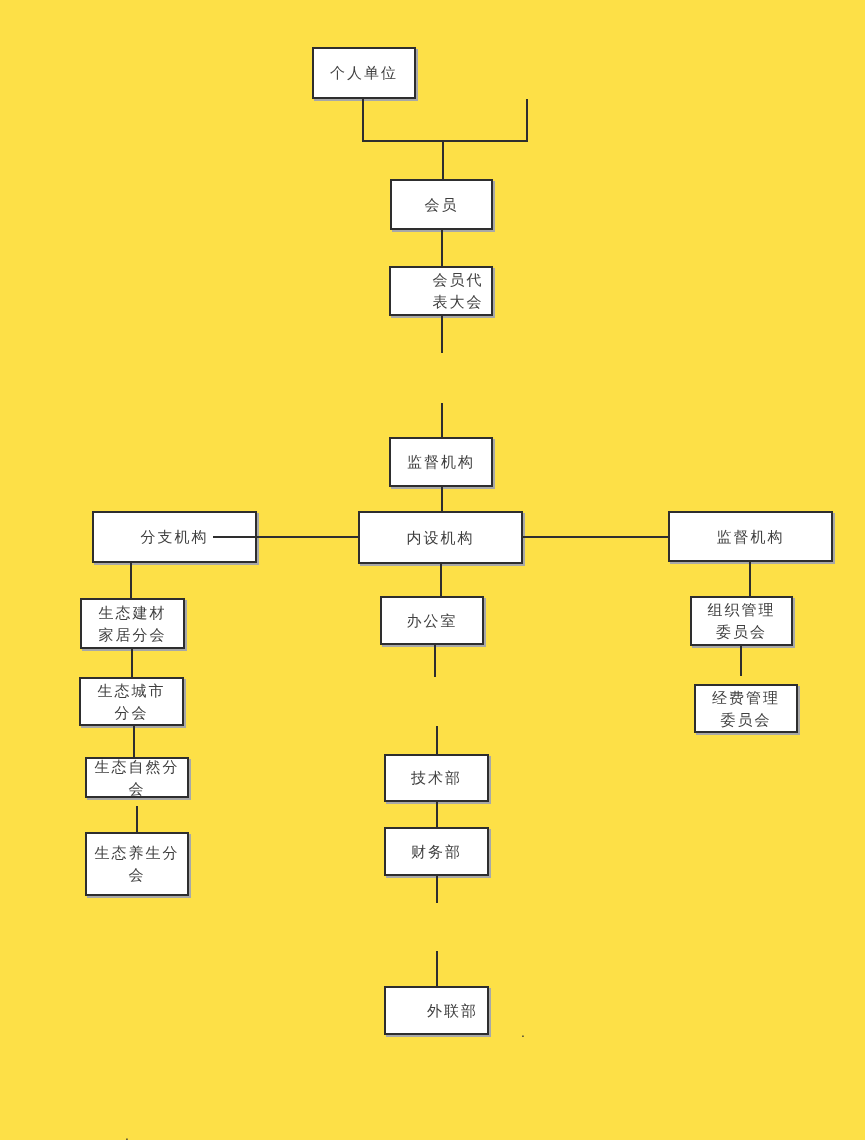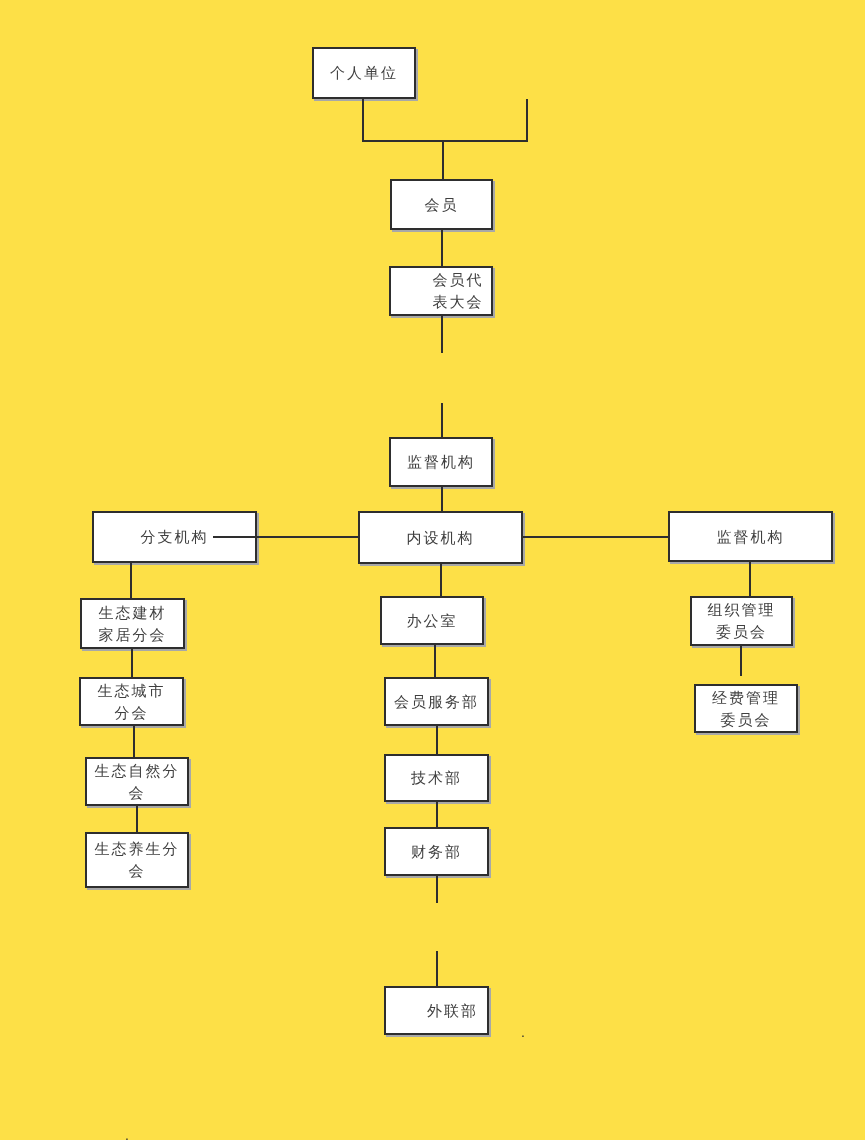--- a/index.html
+++ b/index.html
@@ -43,22 +43,22 @@
   #n-member-unit         { left:475px; top:47px;  width:104px; height:52px; }
   #n-member              { left:390px; top:179px; width:103px; height:51px; }
   #n-member-congress     { left:389px; top:266px; width:104px; height:50px;padding-left:34px; }
   #n-council             { left:393px; top:353px; width:104px; height:50px; }
   #n-standing-council    { left:389px; top:437px; width:104px; height:50px; }
   #n-branch-org          { left:48px;  top:511px; width:165px; height:52px;margin-left:44px; }
   #n-internal-org        { left:358px; top:511px; width:165px; height:53px; }
   #n-supervisory-org     { left:668px; top:511px; width:165px; height:51px; }
   #n-eco-building-home   { left:80px;  top:598px; width:105px; height:51px; }
   #n-eco-city            { left:79px;  top:677px; width:105px; height:49px; }
-  #n-eco-nature          { left:85px;  top:757px; width:104px; height:49px; }
-  #n-eco-health          { left:85px;  top:832px; width:104px; height:56px; }
+  #n-eco-nature          { left:85px;  top:757px; width:104px; height:41px; }
+  #n-eco-health          { left:85px;  top:832px; width:104px; height:64px; }
   #n-office              { left:380px; top:596px; width:104px; height:49px; }
   #n-member-service      { left:384px; top:677px; width:105px; height:49px; }
   #n-tech-dept           { left:384px; top:754px; width:105px; height:48px; }
   #n-finance-dept        { left:384px; top:827px; width:105px; height:49px; }
   #n-network-publicity   { left:384px; top:903px; width:105px; height:48px; }
   #n-external-liaison    { left:384px; top:986px; width:105px; height:49px;padding-left:32px; }
   #n-org-mgmt-committee  { left:690px; top:596px; width:103px; height:50px; }
   #n-fund-mgmt-committee { left:694px; top:676px; width:104px; height:49px;margin-top:8px; }
 
   
@@ -100,21 +100,20 @@
   <div class="node" id="n-branch-org">分支机构</div>
   <div class="node" id="n-internal-org">内设机构</div>
   <div class="node" id="n-supervisory-org">监督机构</div>
   <div class="node" id="n-eco-building-home">生态建材
 家居分会</div>
   <div class="node" id="n-eco-city">生态城市
 分会</div>
   <div class="node" id="n-eco-nature">生态自然分会</div>
   <div class="node" id="n-eco-health">生态养生分会</div>
   <div class="node" id="n-office">办公室</div>
-  <div class="node" id="n-member-service">会员服务部</div>
   <div class="node" id="n-tech-dept">技术部</div>
   <div class="node" id="n-finance-dept">财务部</div>
   <div class="node" id="n-external-liaison">外联部</div>
   <div class="node" id="n-org-mgmt-committee">组织管理
 委员会</div>
   <div class="node" id="n-fund-mgmt-committee">经费管理
 委员会</div>
 
   <div class="conn" id="c-pu-down"></div>
   <div class="conn" id="c-mu-down"></div>

